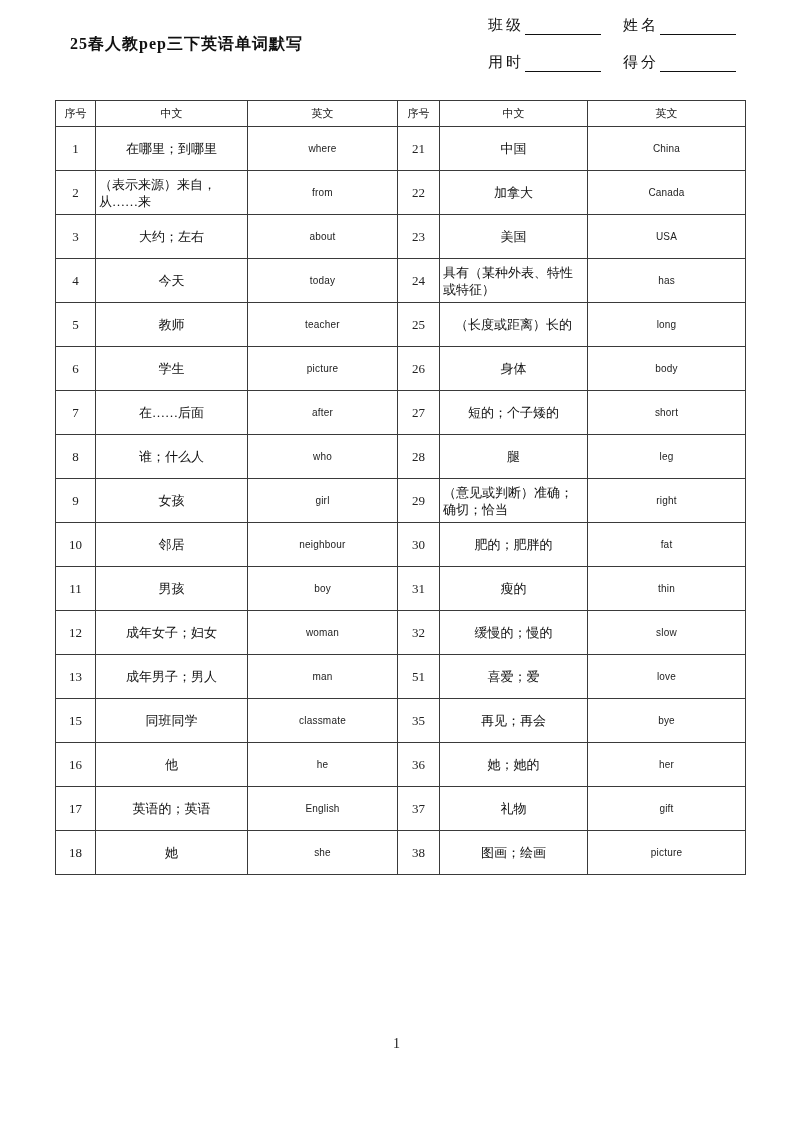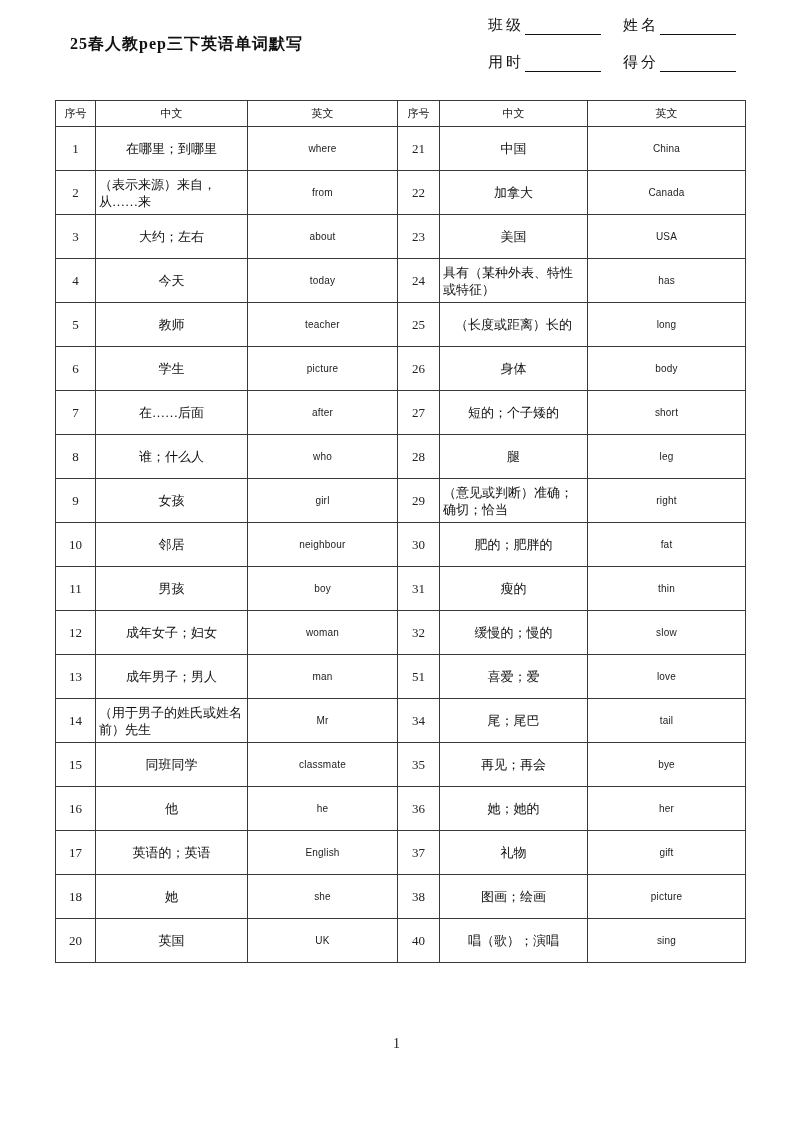--- a/index.html
+++ b/index.html
@@ -223,28 +223,20 @@
         </tr>
         <tr>
           <td class="c-no">13</td>
           <td class="c-cn">成年男子；男人</td>
           <td class="c-en">man</td>
           <td class="c-no">51</td>
           <td class="c-cn">喜爱；爱</td>
           <td class="c-en">love</td>
         </tr>
         <tr>
-          <td class="c-no">14</td>
-          <td class="c-cn long">（用于男子的姓氏或姓名前）先生</td>
-          <td class="c-en">Mr</td>
-          <td class="c-no">34</td>
-          <td class="c-cn">尾；尾巴</td>
-          <td class="c-en">tail</td>
-        </tr>
-        <tr>
           <td class="c-no">15</td>
           <td class="c-cn">同班同学</td>
           <td class="c-en">classmate</td>
           <td class="c-no">35</td>
           <td class="c-cn">再见；再会</td>
           <td class="c-en">bye</td>
         </tr>
         <tr>
           <td class="c-no">16</td>
           <td class="c-cn">他</td>
@@ -262,26 +254,18 @@
           <td class="c-en">gift</td>
         </tr>
         <tr>
           <td class="c-no">18</td>
           <td class="c-cn">她</td>
           <td class="c-en">she</td>
           <td class="c-no">38</td>
           <td class="c-cn">图画；绘画</td>
           <td class="c-en">picture</td>
         </tr>
-        <tr>
-          <td class="c-no">20</td>
-          <td class="c-cn">英国</td>
-          <td class="c-en">UK</td>
-          <td class="c-no">40</td>
-          <td class="c-cn">唱（歌）；演唱</td>
-          <td class="c-en">sing</td>
-        </tr>
       </tbody>
   </table>
 
   <div class="page-number">1</div>
 
 </div>
 
 </body></html>

